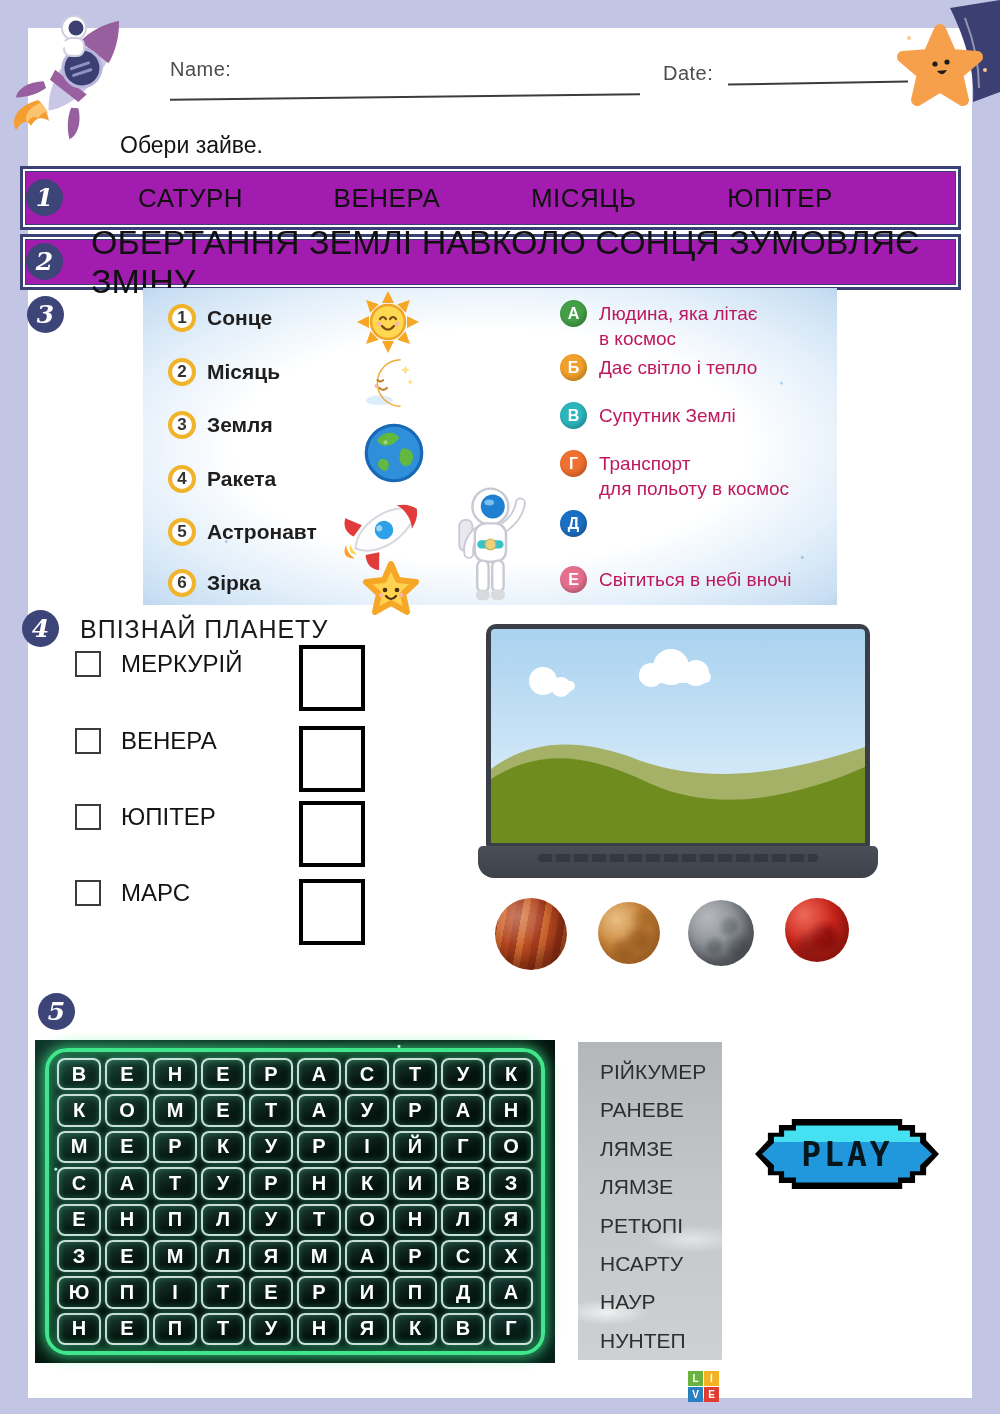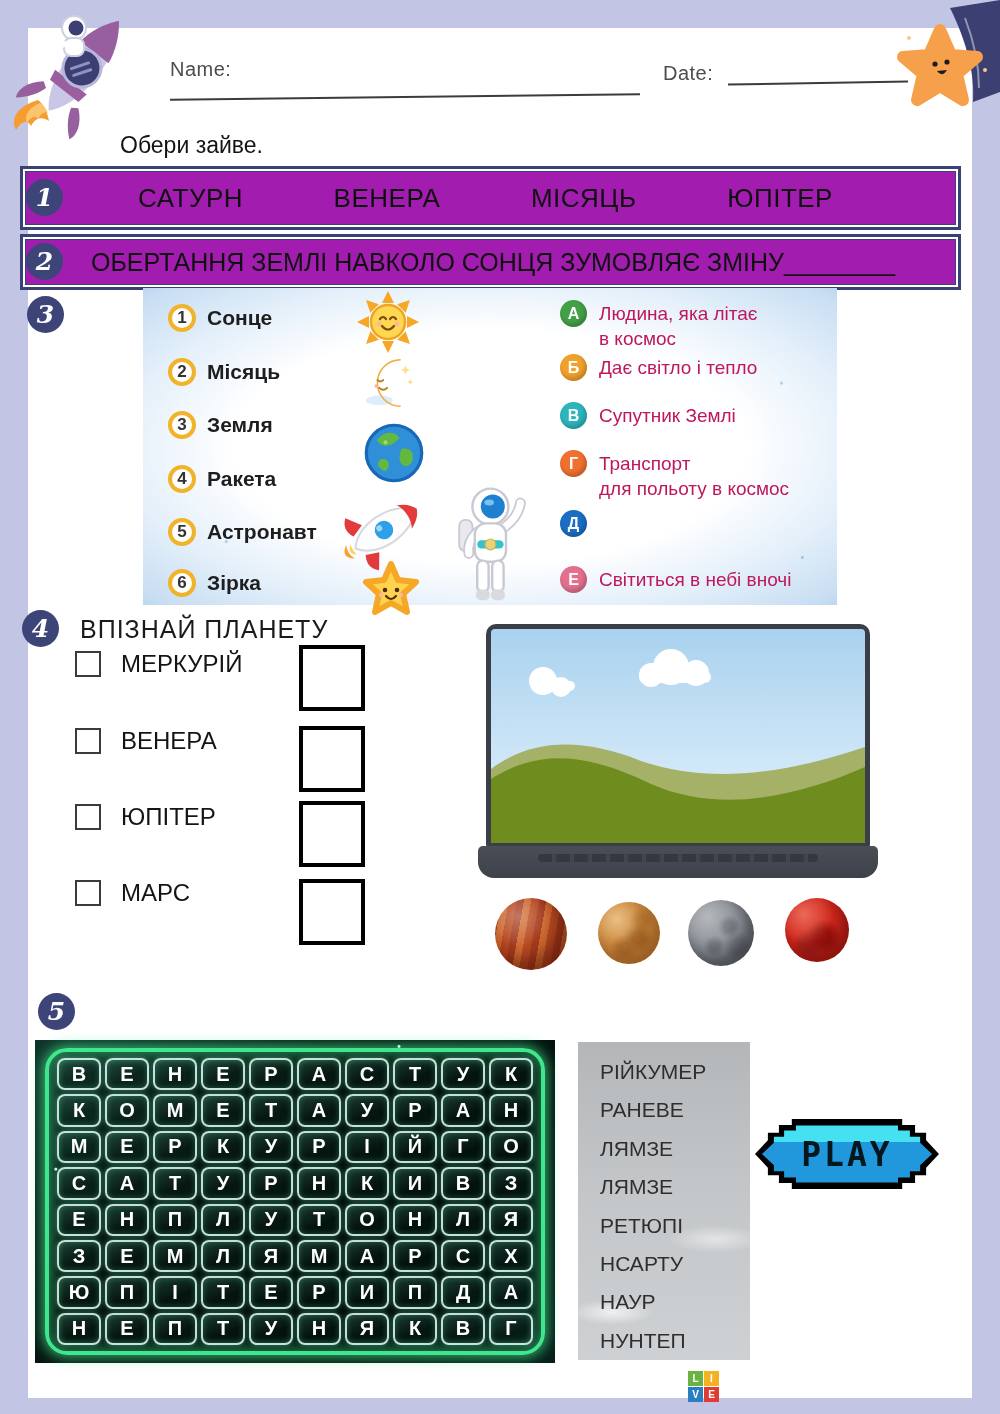--- a/index.html
+++ b/index.html
@@ -25,21 +25,21 @@
 
   
   .qbox { position:absolute; left:20px; width:941px; background:#a21caf;
           border:3px solid #3a4175; box-shadow: inset 0 0 0 2px #fff, inset 0 0 0 3px #3a4175; }
   .qbox1 { top:166px; height:64px; }
   .qbox2 { top:234px; height:56px; }
   .q1-opts { position:absolute; left:115px; right:125px; top:0; bottom:0;
              display:flex; align-items:center; justify-content:space-between; }
   .q1-opt { font-size:26px; color:#101010; letter-spacing:.5px; }
   .q2-text { position:absolute; left:68px; top:0; bottom:0; display:flex; align-items:center;
-             font-size:25px; color:#101010; }
+             font-size:34px; color:#101010; }
 
   
   .q3-panel { position:absolute; left:143px; top:288px; width:694px; height:317px;
       background:
         radial-gradient(circle 2px at 6% 12%, #9fc4e8 1px, transparent 2px),
         radial-gradient(circle 2px at 92% 30%, #aecfec 1px, transparent 2px),
         radial-gradient(circle 2px at 12% 80%, #aecfec 1px, transparent 2px),
         radial-gradient(circle 2px at 95% 85%, #9fc4e8 1px, transparent 2px),
         radial-gradient(ellipse at 50% 50%, #ffffff 52%, #e3effa 76%, #c9dff3 95%, #bed7ef 100%);
   }
@@ -125,21 +125,21 @@
     border:4px solid #3fe68b; border-radius:22px;
     box-shadow: 0 0 14px 2px rgba(70,240,150,.75), inset 0 0 14px 2px rgba(70,240,150,.55); }
   .ws-grid { position:absolute; left:22px; top:18px; right:22px; bottom:18px;
     display:grid; grid-template-columns:repeat(10,1fr); grid-template-rows:repeat(8,1fr); gap:4px; }
   .cell { border:2px solid rgba(235,255,250,.85); border-radius:8px;
     display:flex; align-items:center; justify-content:center;
     color:#fff; font-weight:bold; font-size:20px;
     background:linear-gradient(160deg, rgba(70,140,120,.32), rgba(10,30,24,.12) 60%);
     box-shadow: 0 0 5px rgba(90,230,180,.45), inset 0 0 6px rgba(90,230,180,.3); }
 
-  .ws-words { position:absolute; left:578px; top:1042px; width:172px; height:318px;
+  .ws-words { position:absolute; left:578px; top:1042px; width:144px; height:318px;
     background:
       radial-gradient(ellipse 60px 18px at 20% 85%, rgba(255,255,255,.7), transparent 70%),
       radial-gradient(ellipse 70px 20px at 80% 62%, rgba(255,255,255,.5), transparent 70%),
       linear-gradient(180deg,#b4b7ba 0%, #c3c6c8 45%, #ced1d3 100%);
     padding:11px 0 0 22px; }
   .ws-word { font-size:21px; color:#2e2e2e; line-height:38.4px; }
 
   
   .play-btn { position:absolute; left:755px; top:1116px; width:184px; height:76px;
     background:#000;

